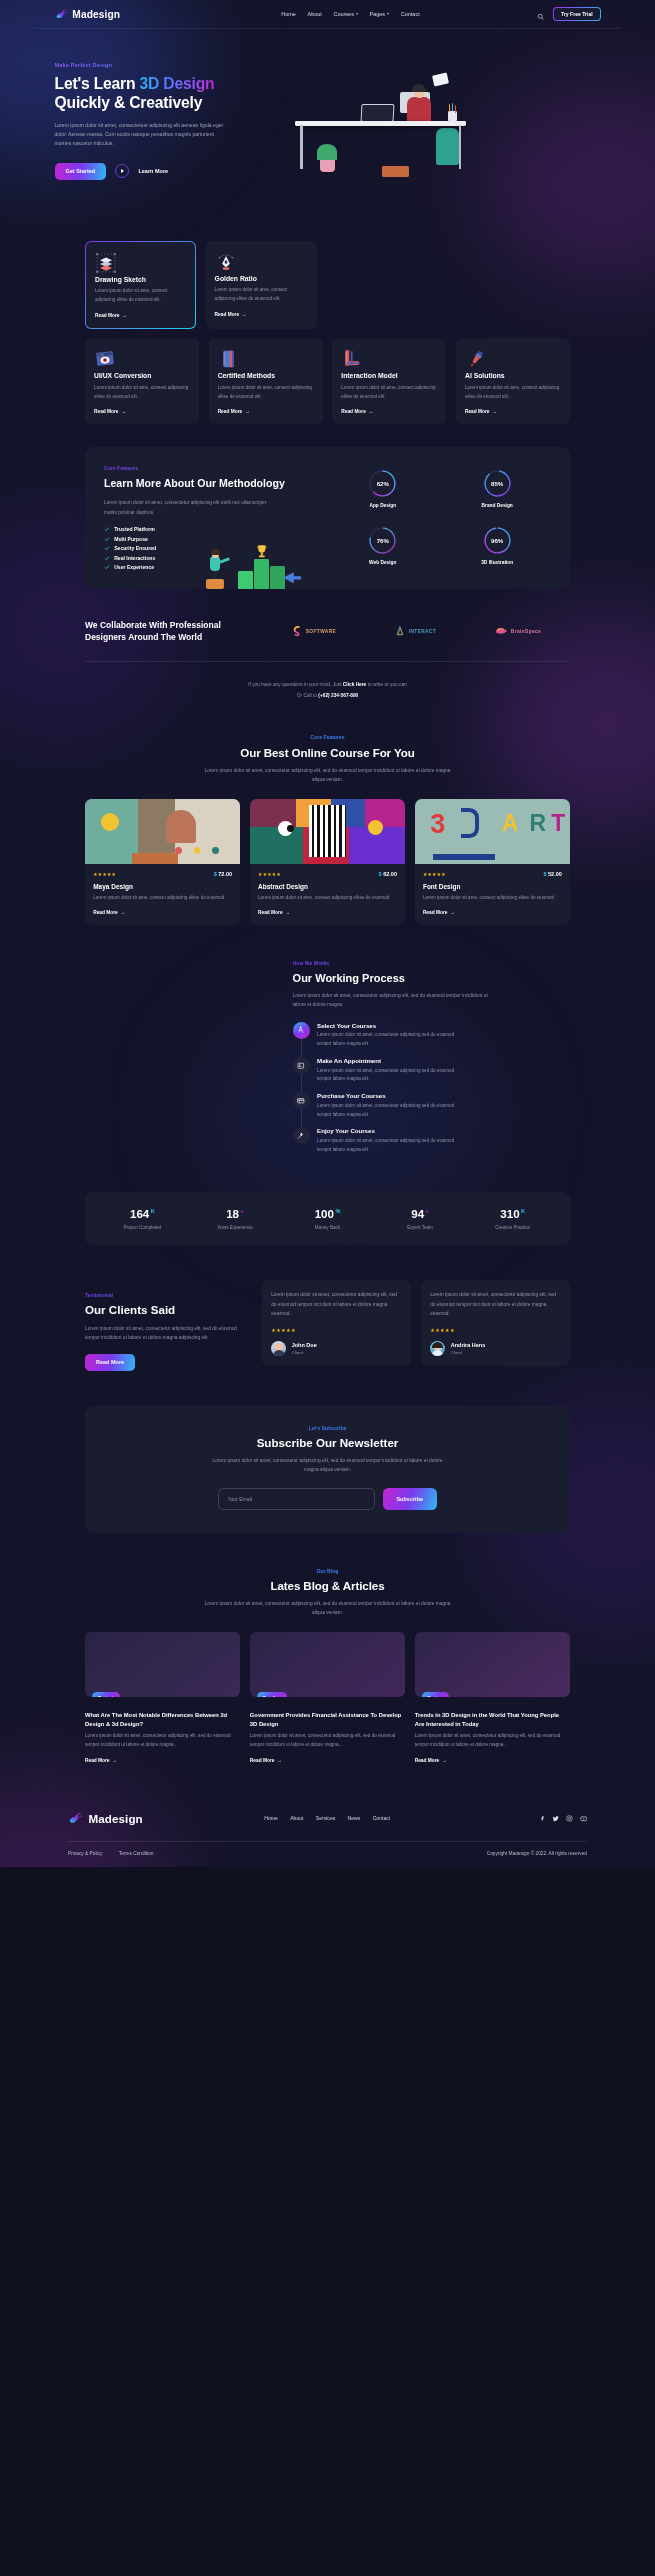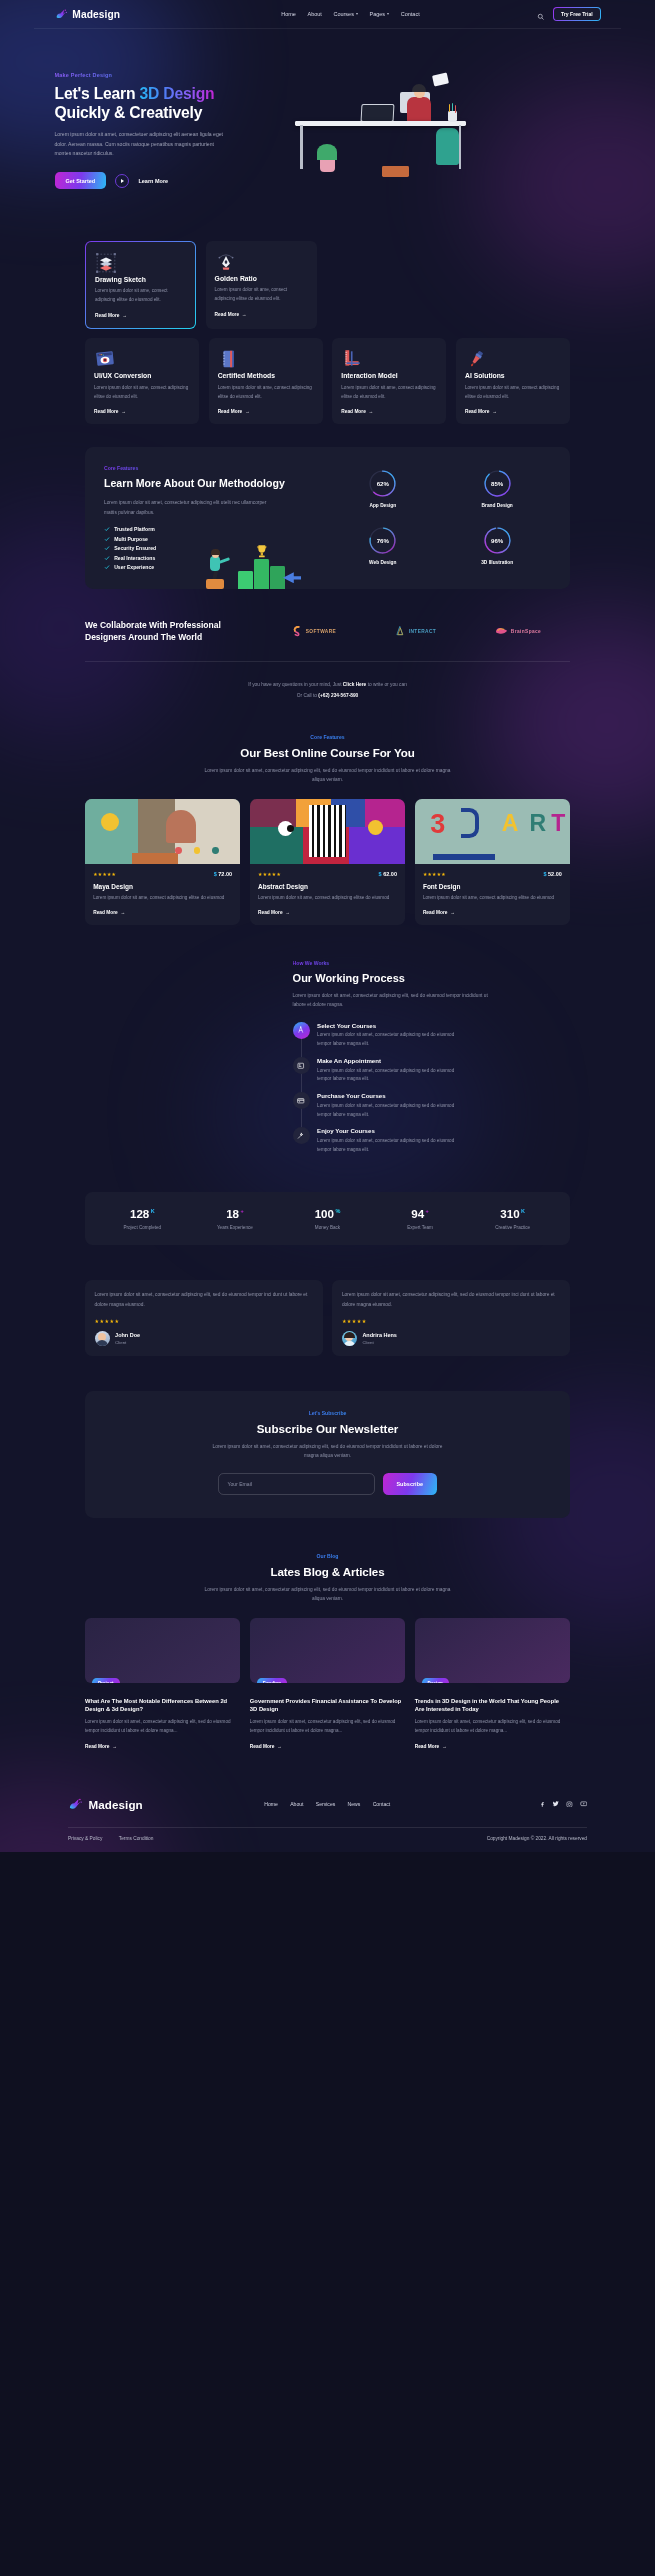--- a/index.html
+++ b/index.html
@@ -31,21 +31,21 @@
            border-top:2px solid #b9bccb; display:inline-block; }
   .navright { display:flex; align-items:center; gap:9px; padding-right:20.5px;}
   .search-ico { width:7.5px;height:7.5px; display:block; }
   .trial-btn { font-size:5.1px; font-weight:700; color:#fff; padding:3.4px 6.8px; border-radius:4.1px;
      background:#1b1c33; border:0.7px solid transparent;
      background-image:linear-gradient(#191a30,#191a30),linear-gradient(120deg,#9b31f0,#2bb9f5);
      background-origin:border-box; background-clip:padding-box,border-box; }
 
   
   .hero { position:relative; z-index:2; padding:33px 0 27px; }
-  .hero-grid { display:flex; width:587px; margin:0 auto; padding:0 20.5px;align-items:center; }
+  .hero-grid { display:flex; width:587px; margin:0 auto; padding:0 20.5px; }
   .hero-left { width:225px; }
   .eyebrow { font-size:5.5px; font-weight:700; letter-spacing:0.2px;
      background:linear-gradient(90deg,#8b5cf6,#3b82f6,#22d3ee);
      -webkit-background-clip:text; background-clip:text; color:transparent; margin-bottom:6.1px; }
   .hero h1 { font-size:15.7px; line-height:1.22; font-weight:700; letter-spacing:-0.2px; }
   .grad-3d { background:linear-gradient(90deg,#29b6f6,#4f7df5,#8b5cf6,#c026d3);
      -webkit-background-clip:text; background-clip:text; color:transparent; }
   .hero p { font-size:5.1px; line-height:1.85; color:#9fa3b8; margin-top:8.2px; width:177px; }
   .hero-cta { display:flex; align-items:center; gap:9px; margin-top:13.7px; }
   .btn-grad { background:linear-gradient(100deg,#c026d3,#7c3aed,#2bb9f5);
@@ -756,21 +756,21 @@
             </div>
         </div>
       </div>
     </div>
   </section>
 
   <section class="container">
     <div class="stats">
       <div class="stat">
         <div class="num">
-            <span>128</span>
+            <span>164</span>
             <span class="suf" style="color:#2bb9f5">K</span>
           </div>
         <div class="lbl">Project Completed</div>
       </div>
       <div class="stat">
         <div class="num">
             <span>18</span>
             <span class="suf" style="color:#c026d3">+</span>
           </div>
         <div class="lbl">Years Experience</div>
@@ -793,20 +793,26 @@
         <div class="num">
             <span>310</span>
             <span class="suf" style="color:#2bb9f5">K</span>
           </div>
         <div class="lbl">Creative Practice</div>
       </div>
     </div>
   </section>
 
   <section class="container testi">
+    <div class="testi-l">
+      <div class="sec-eyebrow">Testimonial</div>
+      <h2>Our Clients Said</h2>
+      <p>Lorem ipsum dolor sit amet, consectetur adipiscing elit, sed do eiusmod tempor incididunt ut labore et dolore magna adipiscing elit.</p>
+      <button class="btn-grad" style="margin-top:11px;">Read More</button>
+    </div>
     <div class="t-card">
       <p>Lorem ipsum dolor sit amet, consectetur adipiscing elit, sed do eiusmod tempor inci dunt ut labore et dolore magna eiusmod.</p>
       <div class="t-stars">★★★★★</div>
       <div class="t-person">
         <span class="t-ava" style="background:linear-gradient(160deg,#d9e2ef,#8fa6c4);">
           <span style="position:absolute;left:3.4px;top:2px;width:8.2px;height:8.2px;border-radius:50%;background:#f0c3a0;"></span>
           <span style="position:absolute;left:1.4px;bottom:0;width:12.3px;height:6.1px;border-radius:6.1px 6.1px 0 0;background:#2e3a55;"></span>
         </span>
         <div>
             <div class="t-name">John Doe</div>

